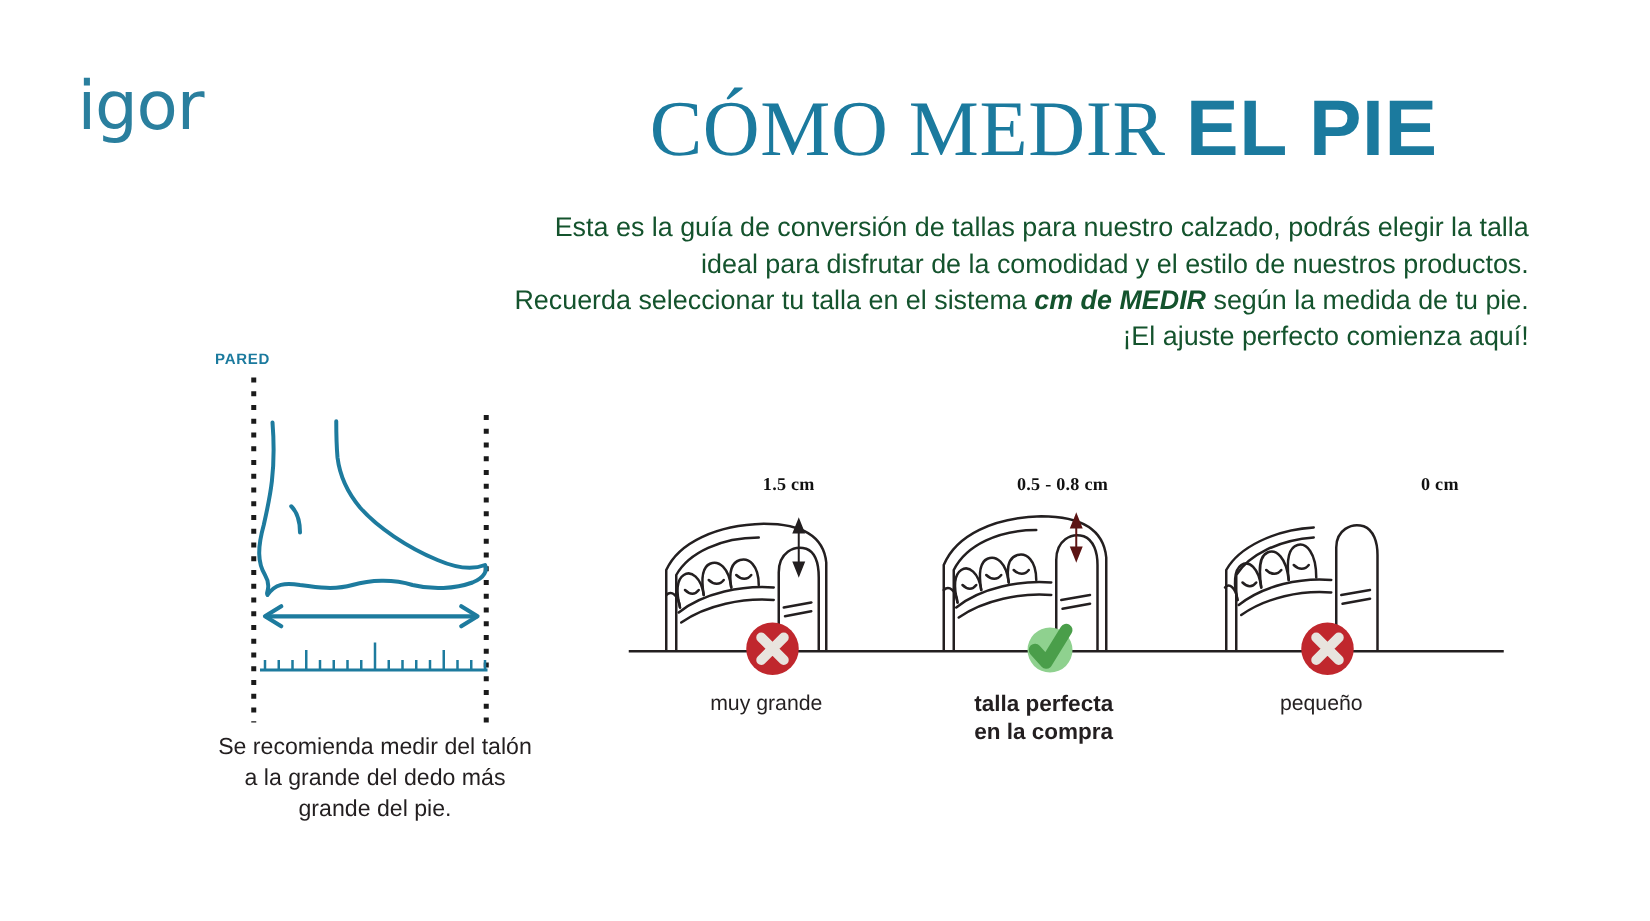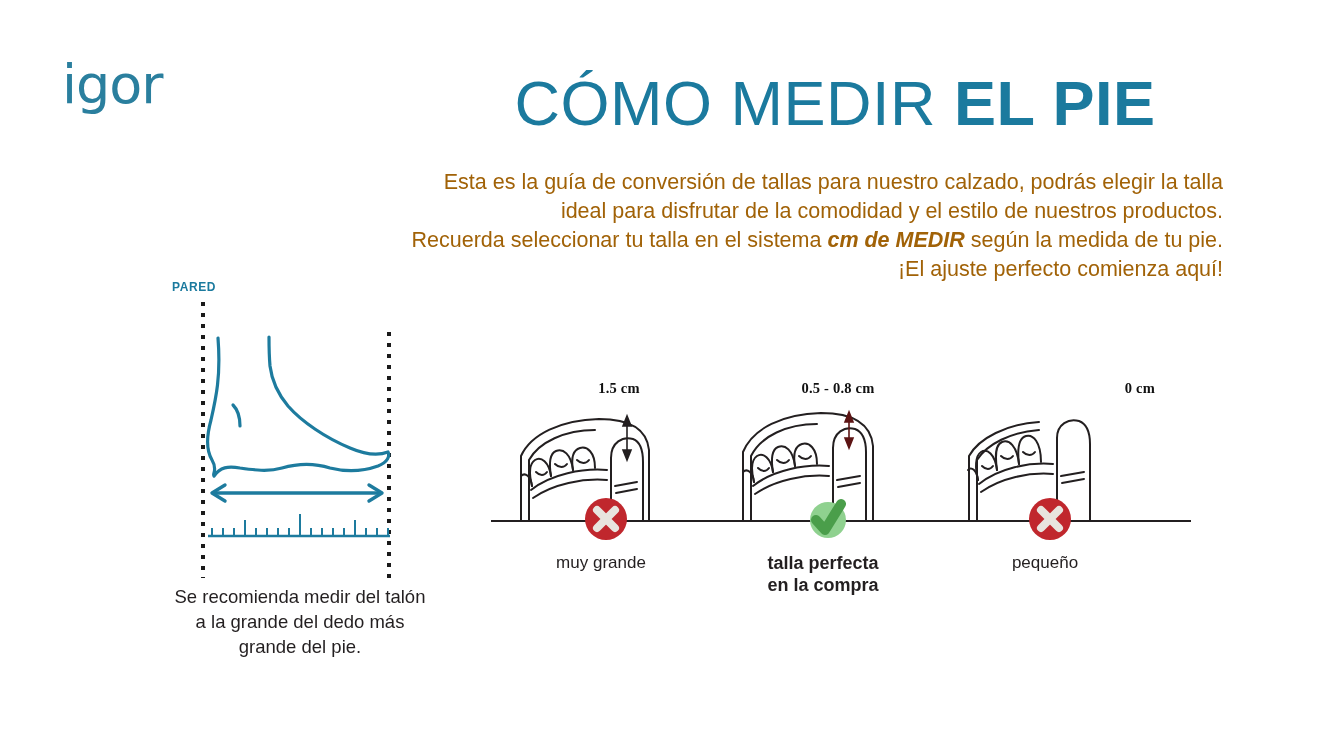--- a/index.html
+++ b/index.html
@@ -38,33 +38,33 @@
     left: 440px;
     top: 72px;
     width: 790px;
     text-align: center;
     font-size: 63px;
     line-height: 1;
     color: #1b7a9e;
     letter-spacing: 0.5px;
     white-space: nowrap;
   }
-  #title .light { font-weight: 300; }
+  #title .light { font-weight: 300; font-family: Liberation Serif, serif; }
   #title .bold  { font-weight: 700; }
 
   
   #intro {
     position: absolute;
     left: 330px;
     top: 168px;
     width: 893px;
     text-align: right;
     font-size: 21.5px;
     line-height: 29px;
-    color: #a16207;
+    color: #14532d;
   }
   #intro .em { font-weight: 700; font-style: italic; }
 
   
   #profile-diagram {
     position: absolute;
     left: 150px;
     top: 280px;
     width: 290px;
     height: 300px;
@@ -85,21 +85,21 @@
     width: 350px;
     text-align: center;
     font-size: 18.5px;
     line-height: 25px;
     color: #231f20;
   }
 
   
   #fit-row {
     position: absolute;
-    left: 491px;
+    left: 503px;
     top: 370px;
     width: 700px;
     height: 270px;
   }
   .fit-cell {
     position: absolute;
     top: 0;
     width: 220px;
     height: 270px;
   }

